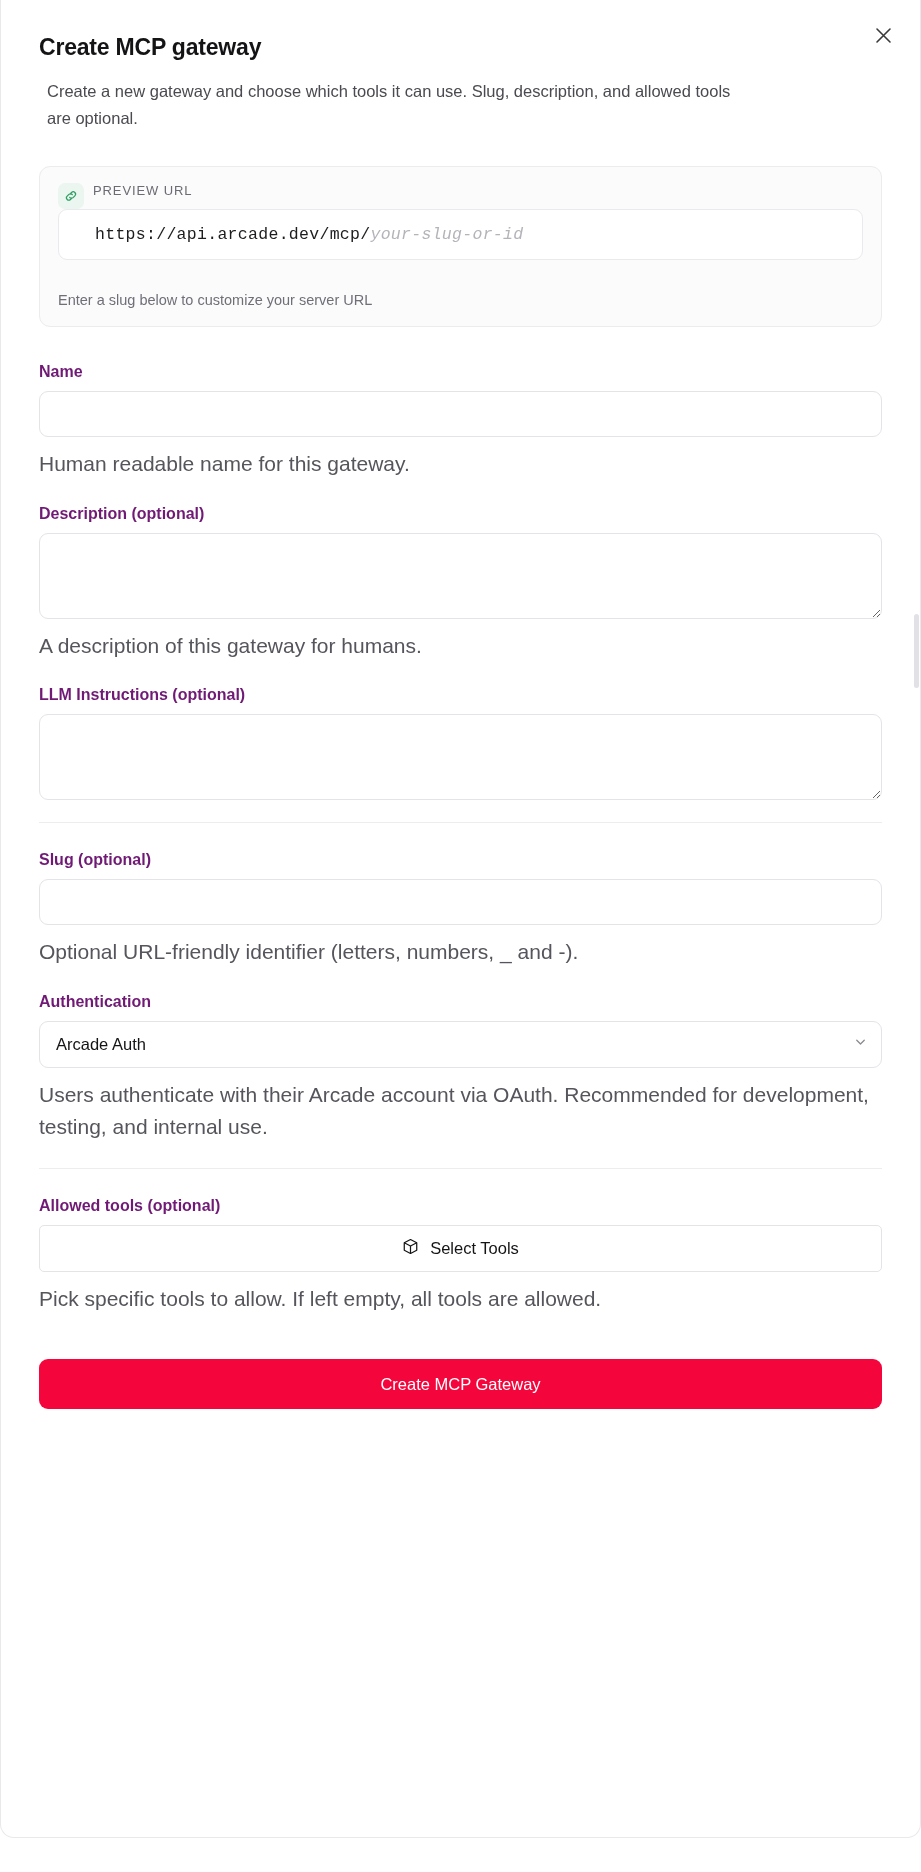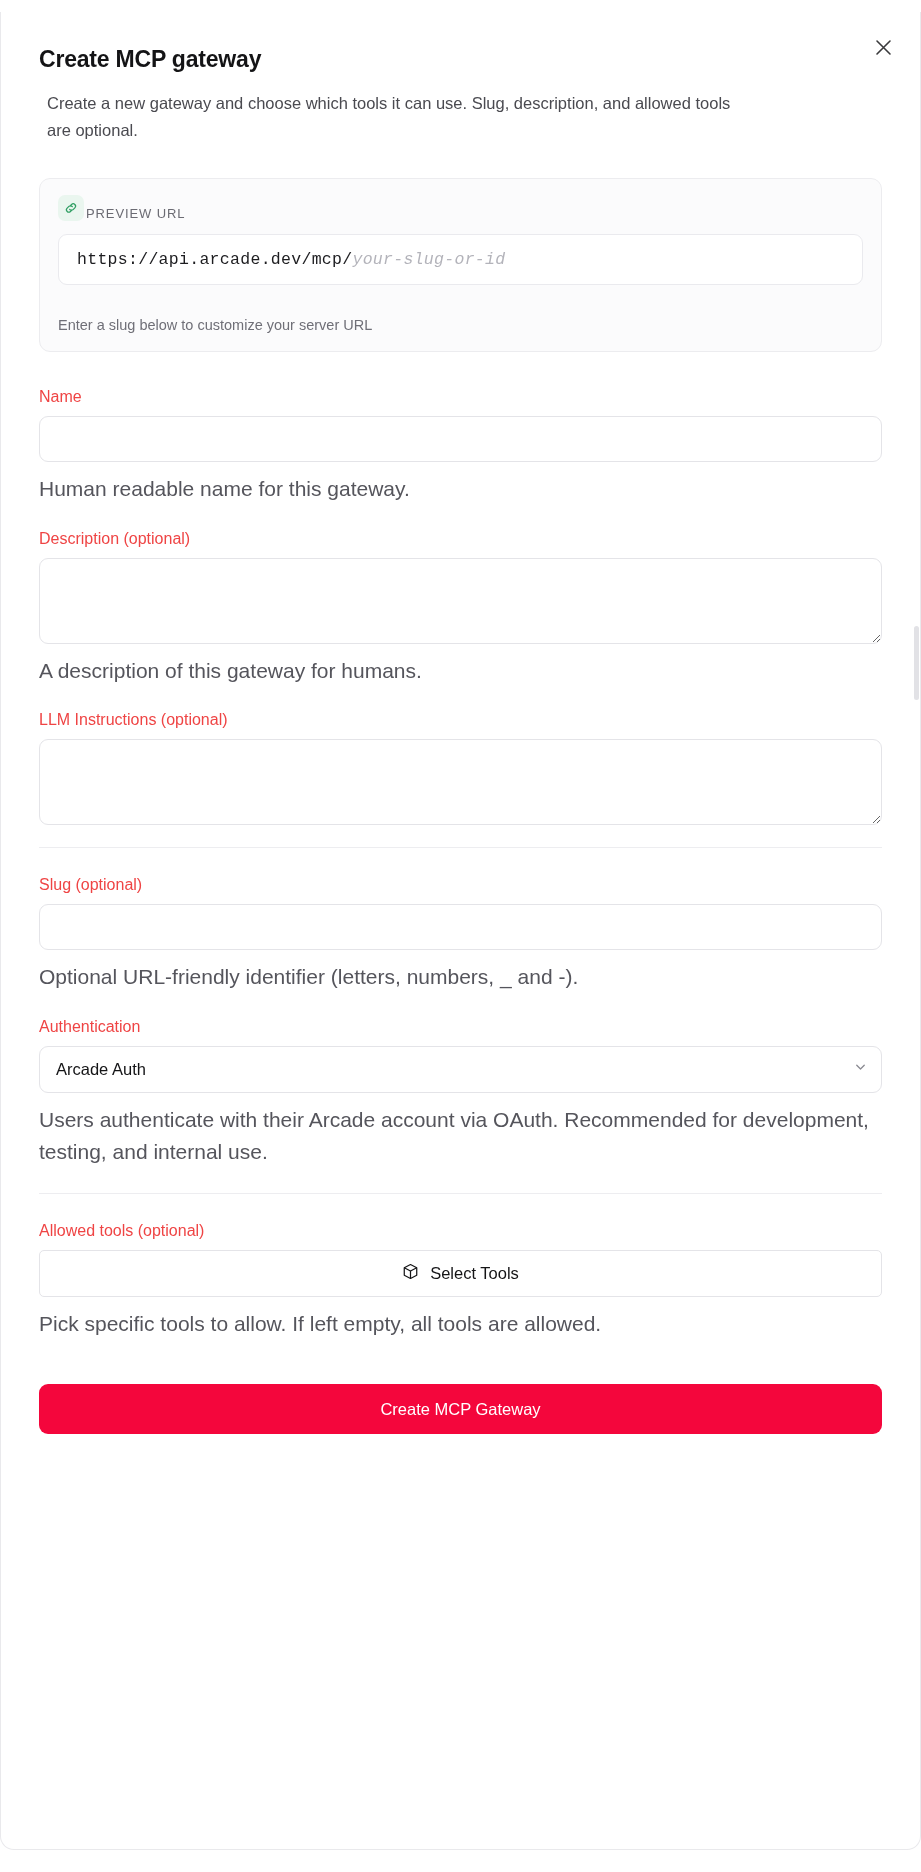--- a/index.html
+++ b/index.html
@@ -10,21 +10,21 @@
     font-family: "Liberation Sans", sans-serif;
   }
   body {
     width: 921px;
     min-height: 1872px;
     position: relative;
   }
   .modal {
     position: absolute;
     left: 0;
-    top: 12px;
+    top: 0;
     width: 921px;
     height: 1838px;
     background: #ffffff;
     border-bottom-left-radius: 14px;
     border-bottom-right-radius: 14px;
     border: 1px solid #e9e9ec;
     border-top: none;
     overflow: hidden;
   }
   .close-btn {
@@ -61,23 +61,22 @@
   }
   .preview-card {
     background: #fbfbfc;
     border: 1px solid #ececef;
     border-radius: 11px;
     padding: 16px 18px 18px 18px;
     margin-bottom: 36px;
   }
   .preview-head {
     display: flex;
-    align-items: flex-end;
-    gap: 2px;
-    margin-bottom: 13px;
+    align-items: flex-start;
+    gap: 9px;
   }
   .link-badge {
     width: 26px;
     height: 26px;
     border-radius: 7px;
     background: #eaf6ef;
     display: flex;
     align-items: center;
     justify-content: center;
     color: #2e9e62;
@@ -85,42 +84,42 @@
   .preview-label {
     font-size: 13px;
     letter-spacing: 0.9px;
     color: #6b6b73;
     font-weight: 500;
   }
   .url-box {
     background: #ffffff;
     border: 1px solid #eaeaee;
     border-radius: 9px;
-    padding: 15px 18px;
+    padding: 15px 36px;
     font-family: "Liberation Mono", monospace;
     font-size: 16.5px;
     color: #1d1d20;
     letter-spacing: 0.3px;
     white-space: nowrap;
     overflow: hidden;
   }
   .url-box .placeholder-part {
     color: #b3b3ba;
     font-style: italic;
   }
   .preview-hint {
     font-size: 14.5px;
     color: #6f6f77;
     margin-top: 32px;
   }
   label.field-label {
     display: block;
     font-size: 16px;
-    color: #ef4444;
-    font-weight: 400;
+    color: #701a75;
+    font-weight: 700;
     margin-bottom: 10px;
   }
   .text-input {
     width: 100%;
     height: 46px;
     border: 1px solid #e4e4e8;
     border-radius: 9px;
     padding: 0 14px;
     font-size: 16px;
     font-family: "Liberation Sans", sans-serif;

